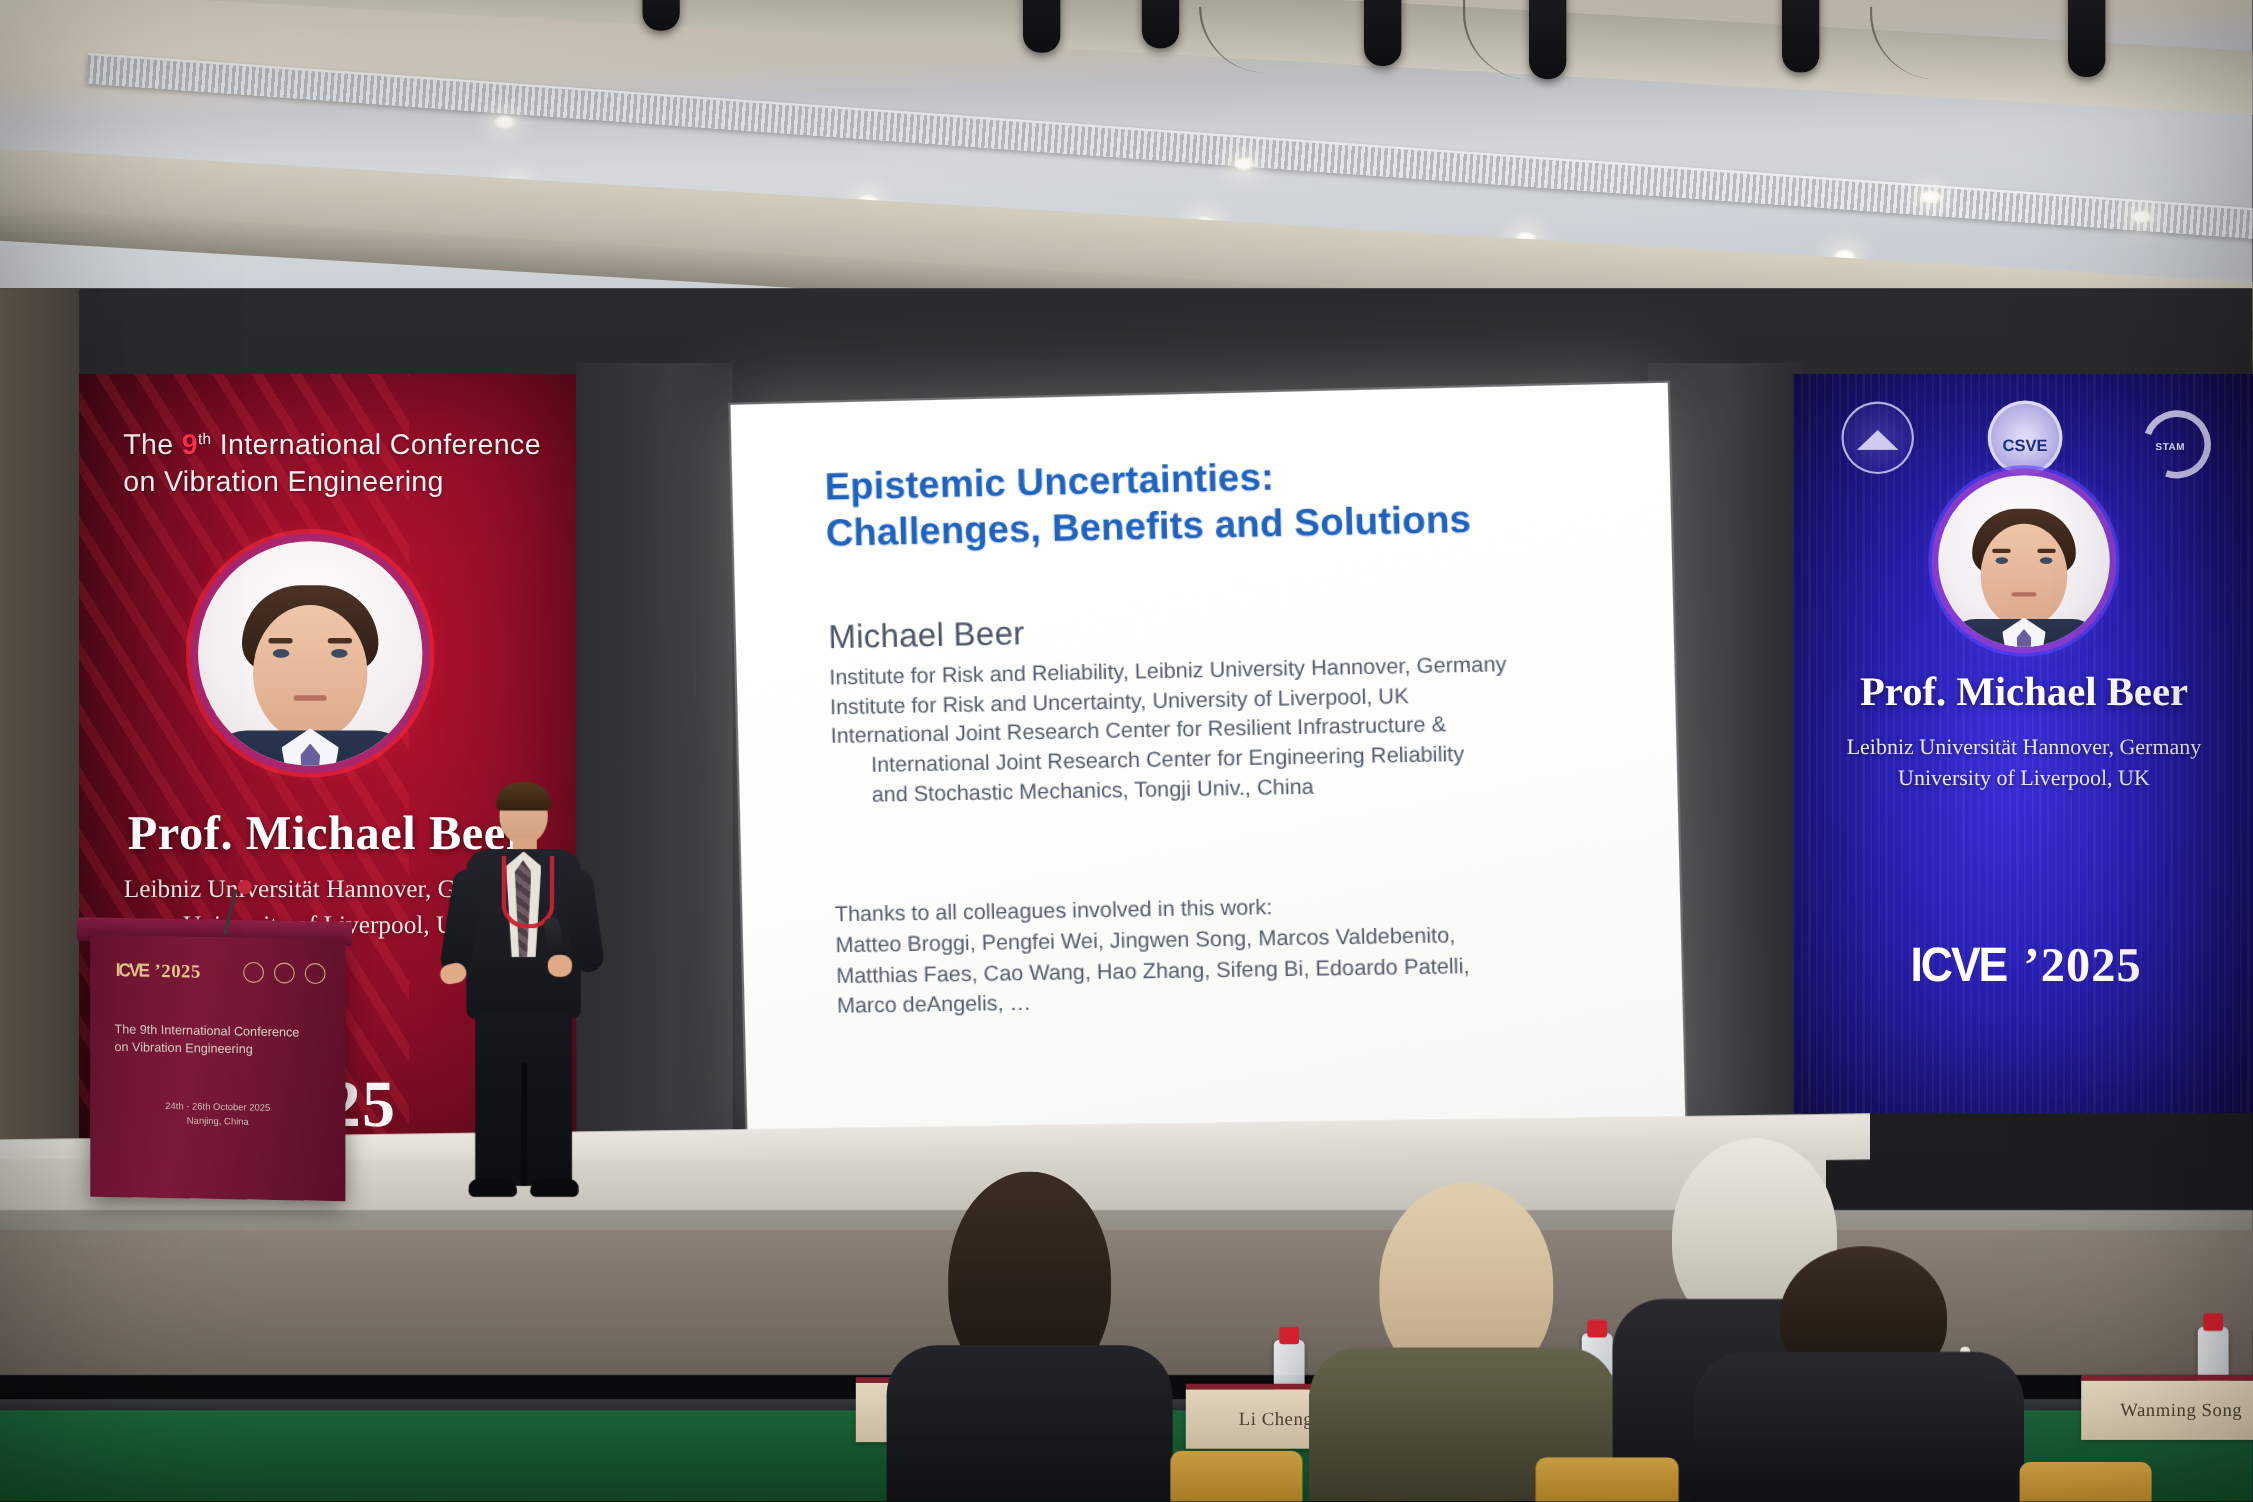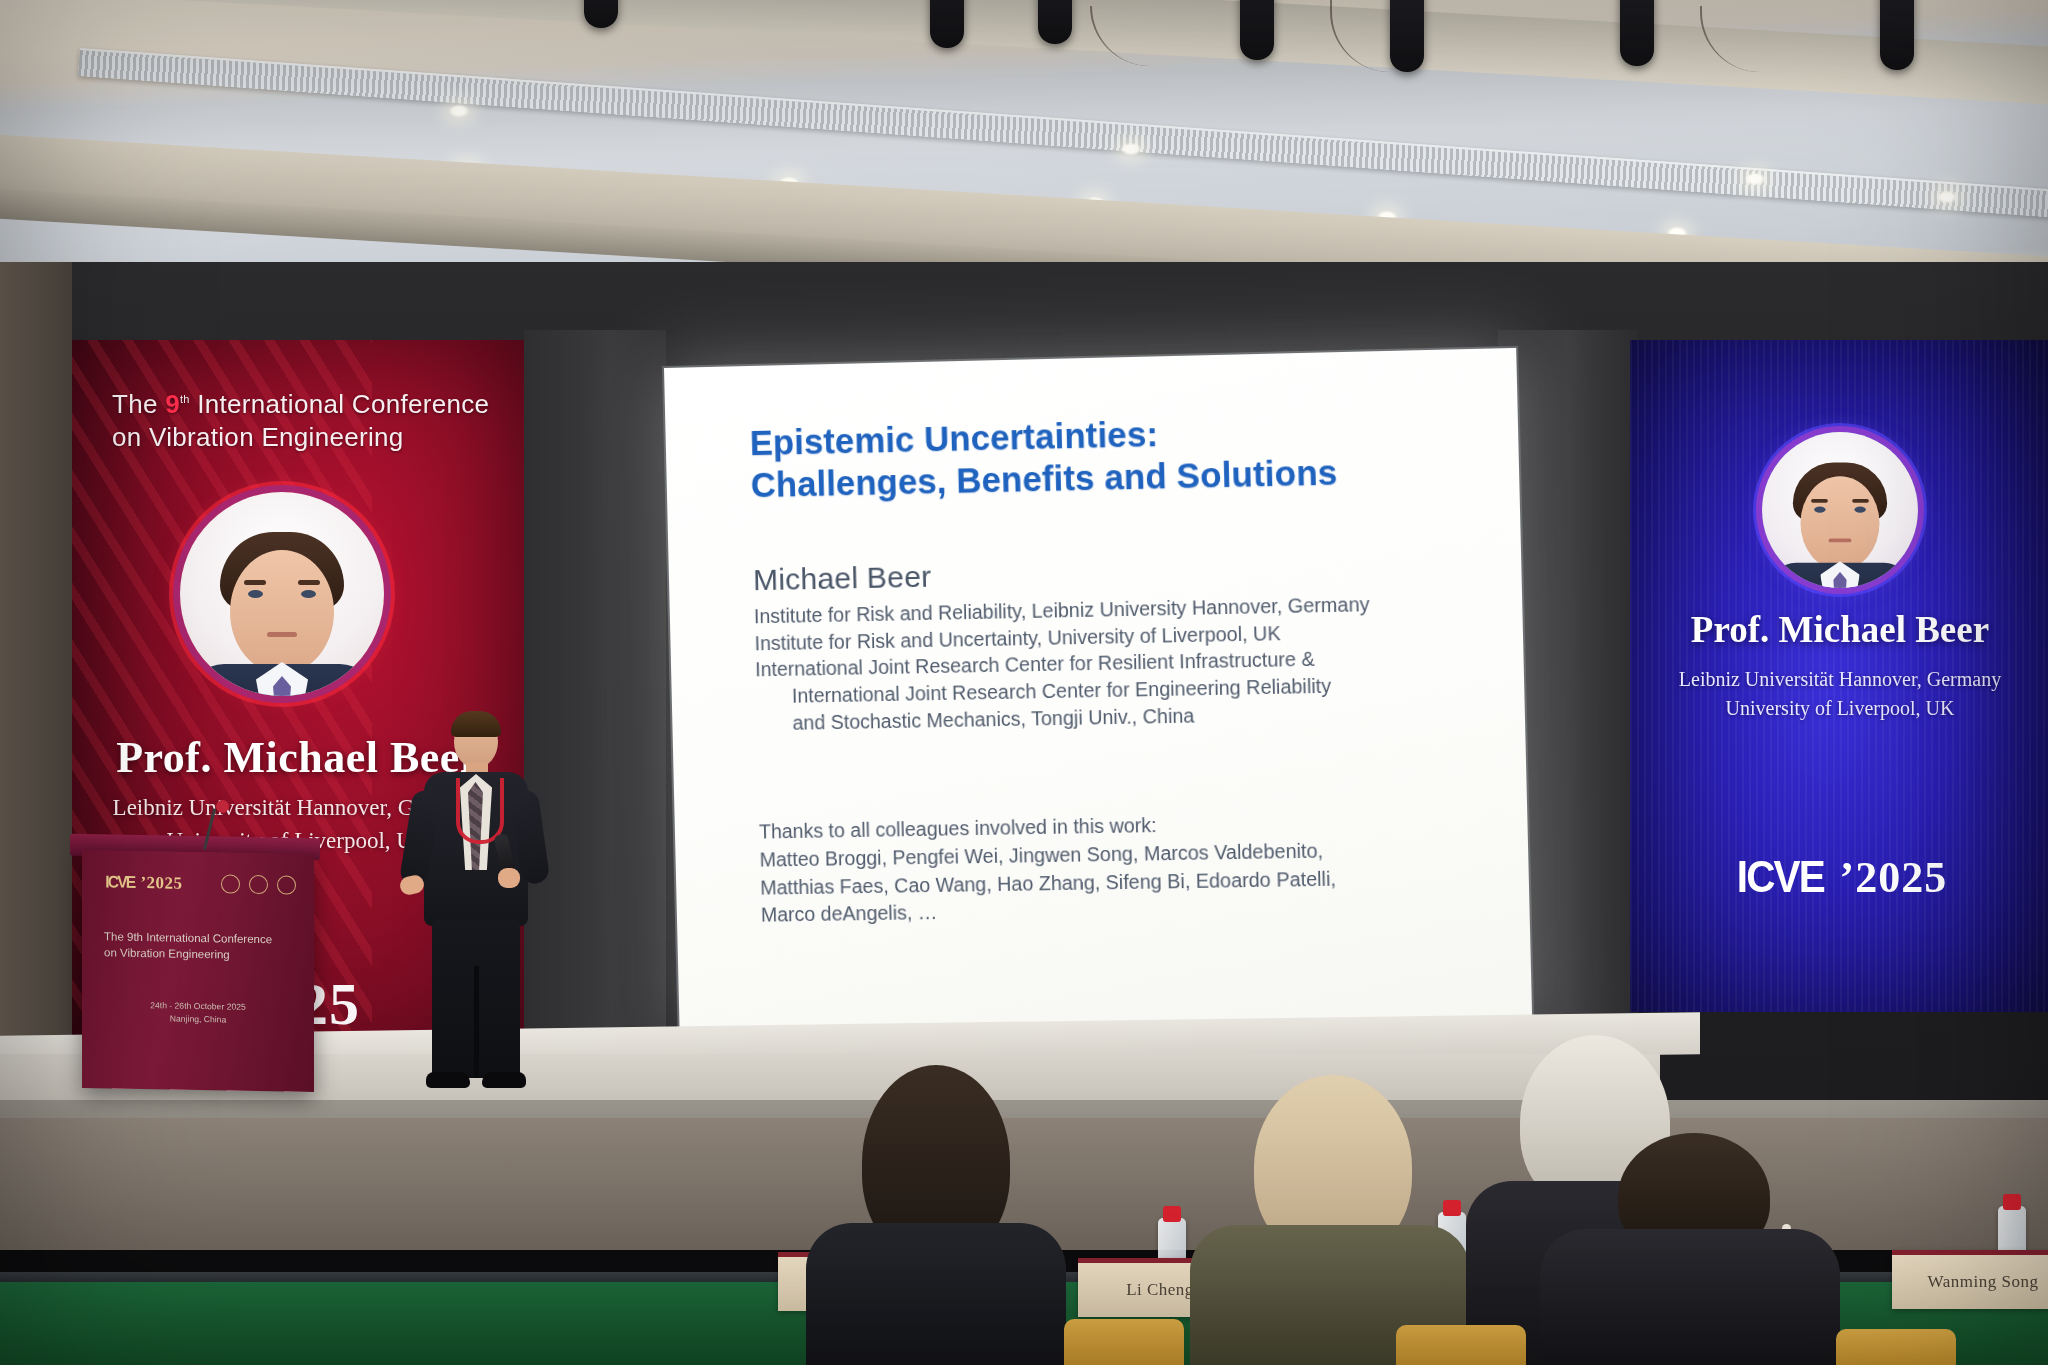--- a/index.html
+++ b/index.html
@@ -32,21 +32,21 @@
     background:linear-gradient(90deg,#6d6257,#4a433c);}
 
   
   .banner-red{position:absolute;left:72px;top:340px;width:452px;height:760px;
     background:radial-gradient(ellipse at 62% 34%,#b51230 0%,#8d0e27 42%,#5d0a1c 78%,#3a0613 100%);
     box-shadow:inset 0 0 120px rgba(0,0,0,.45);overflow:hidden;}
   .banner-red:before{content:"";position:absolute;left:-120px;top:-40px;width:420px;height:900px;
     background:repeating-linear-gradient(58deg,rgba(255,60,80,.16) 0 9px,rgba(0,0,0,0) 9px 30px);}
   .br-title{position:absolute;left:40px;top:48px;width:380px;color:#f6eef0;
     font-size:26px;line-height:1.28;letter-spacing:.3px;text-shadow:0 1px 3px rgba(0,0,0,.5);}
-  .br-title sup{font-size:11px;}
+  .br-title sup{font-size:14px;}
   .hl{color:#ff2d4d;font-weight:bold;}
   .portrait{position:absolute;left:108px;top:152px;width:204px;height:204px;border-radius:50%;
     background:radial-gradient(circle at 50% 34%,#ffffff 0%,#f4eff0 58%,#e7dfe1 100%);
     box-shadow:0 0 0 7px rgba(160,40,120,.85),0 0 0 11px rgba(255,40,60,.55),0 0 26px rgba(255,40,70,.35);
     overflow:hidden;}
   .face{position:absolute;left:50%;top:42px;transform:translateX(-50%);}
   .f-hair{position:absolute;left:-62px;top:-2px;width:124px;height:78px;border-radius:62px 62px 28px 28px;
     background:linear-gradient(180deg,#4b3225,#2f1d13);}
   .f-skin{position:absolute;left:-52px;top:16px;width:104px;height:124px;border-radius:52px/62px;
     background:linear-gradient(180deg,#f0c6a8,#dca98a);}
@@ -301,20 +301,29 @@
       <div class="s-thanks">
         <span>Thanks to all colleagues involved in this work:</span><br>
         <span>Matteo Broggi, Pengfei Wei, Jingwen Song, Marcos Valdebenito,</span><br>
         <span>Matthias Faes, Cao Wang, Hao Zhang, Sifeng Bi, Edoardo Patelli,</span><br>
         <span>Marco deAngelis, …</span>
       </div>
     </div>
   </div>
 
   <div class="banner-blue">
+    <div class="bb-logos">
+      <div class="lg lg1"></div>
+      <div class="lg lg2">
+        <span>CSVE</span>
+      </div>
+      <div class="lg lg3">
+        <span>STAM</span>
+      </div>
+    </div>
 
     <div class="bb-portrait">
       <div class="face">
         <div class="f-hair"></div>
         <div class="f-skin"></div>
         <div class="f-brow" style="left:-38px"></div>
           <div class="f-brow" style="left:16px"></div>
         <div class="f-eye" style="left:-34px"></div>
           <div class="f-eye" style="left:19px"></div>
         <div class="f-mouth"></div>

